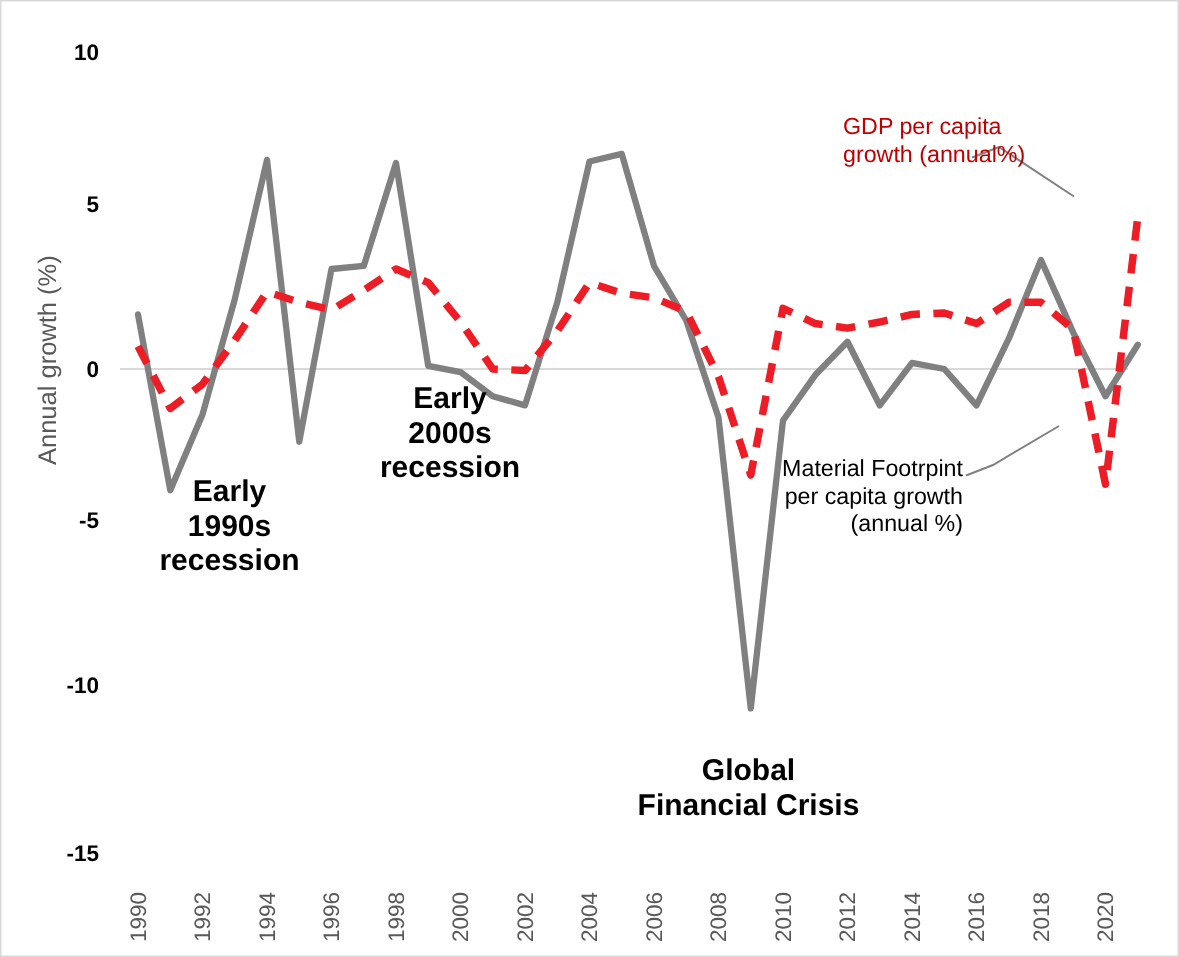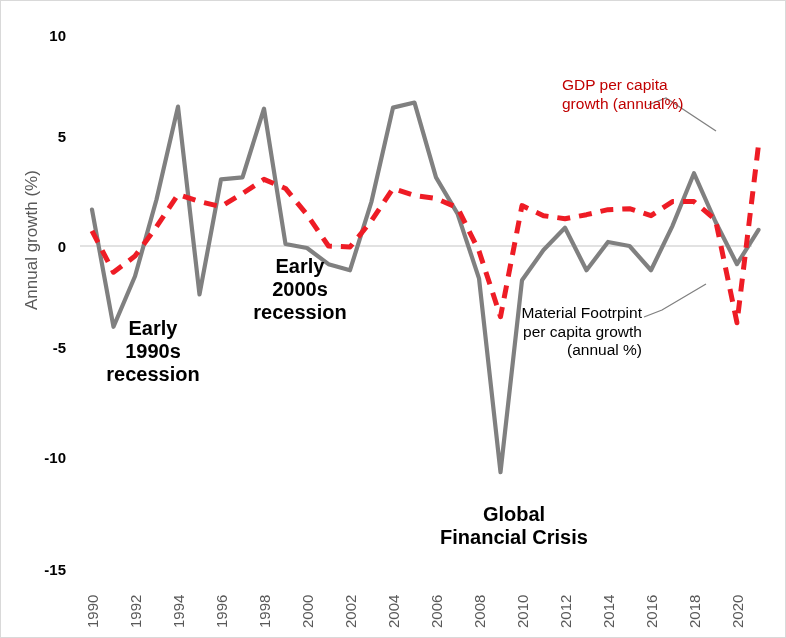--- a/index.html
+++ b/index.html
@@ -133,21 +133,21 @@
   <div class="x-tick" style="left:730px; top:628px;">2020</div>
 
   <div class="annot" style="left:103px; top:317px; width:100px;">Early
 1990s
 recession</div>
 
   <div class="annot" style="left:250px; top:255px; width:100px;">Early
 2000s
 recession</div>
 
-  <div class="annot" style="left:419px; top:503px; width:190px;">Global
+  <div class="annot" style="left:404px; top:503px; width:190px;">Global
 Financial Crisis</div>
 
 
   <div class="series-label gdp" style="left:521px; top:76px; width:170px;">GDP per capita
 growth (annual%)</div>
 
   <div class="series-label mf" style="left:490px; top:280px; width:152px;margin-top:24px;">Material Footrpint
 per capita growth
 (annual %)</div>
 

